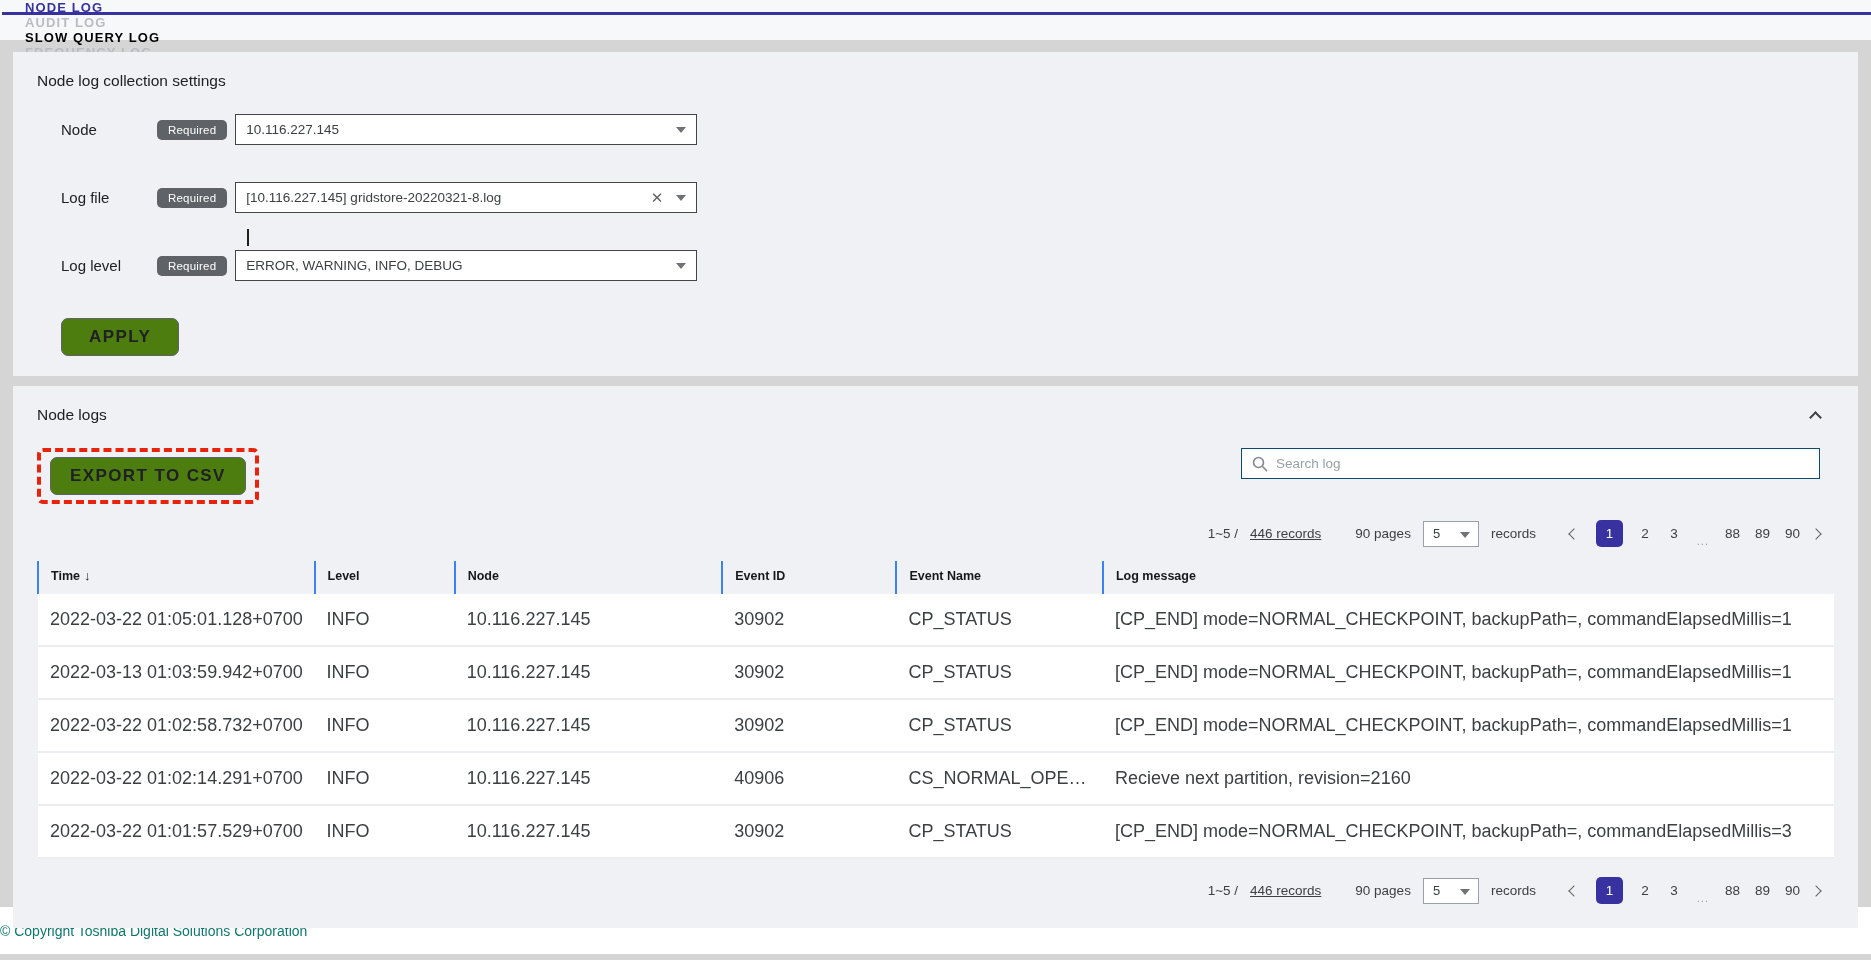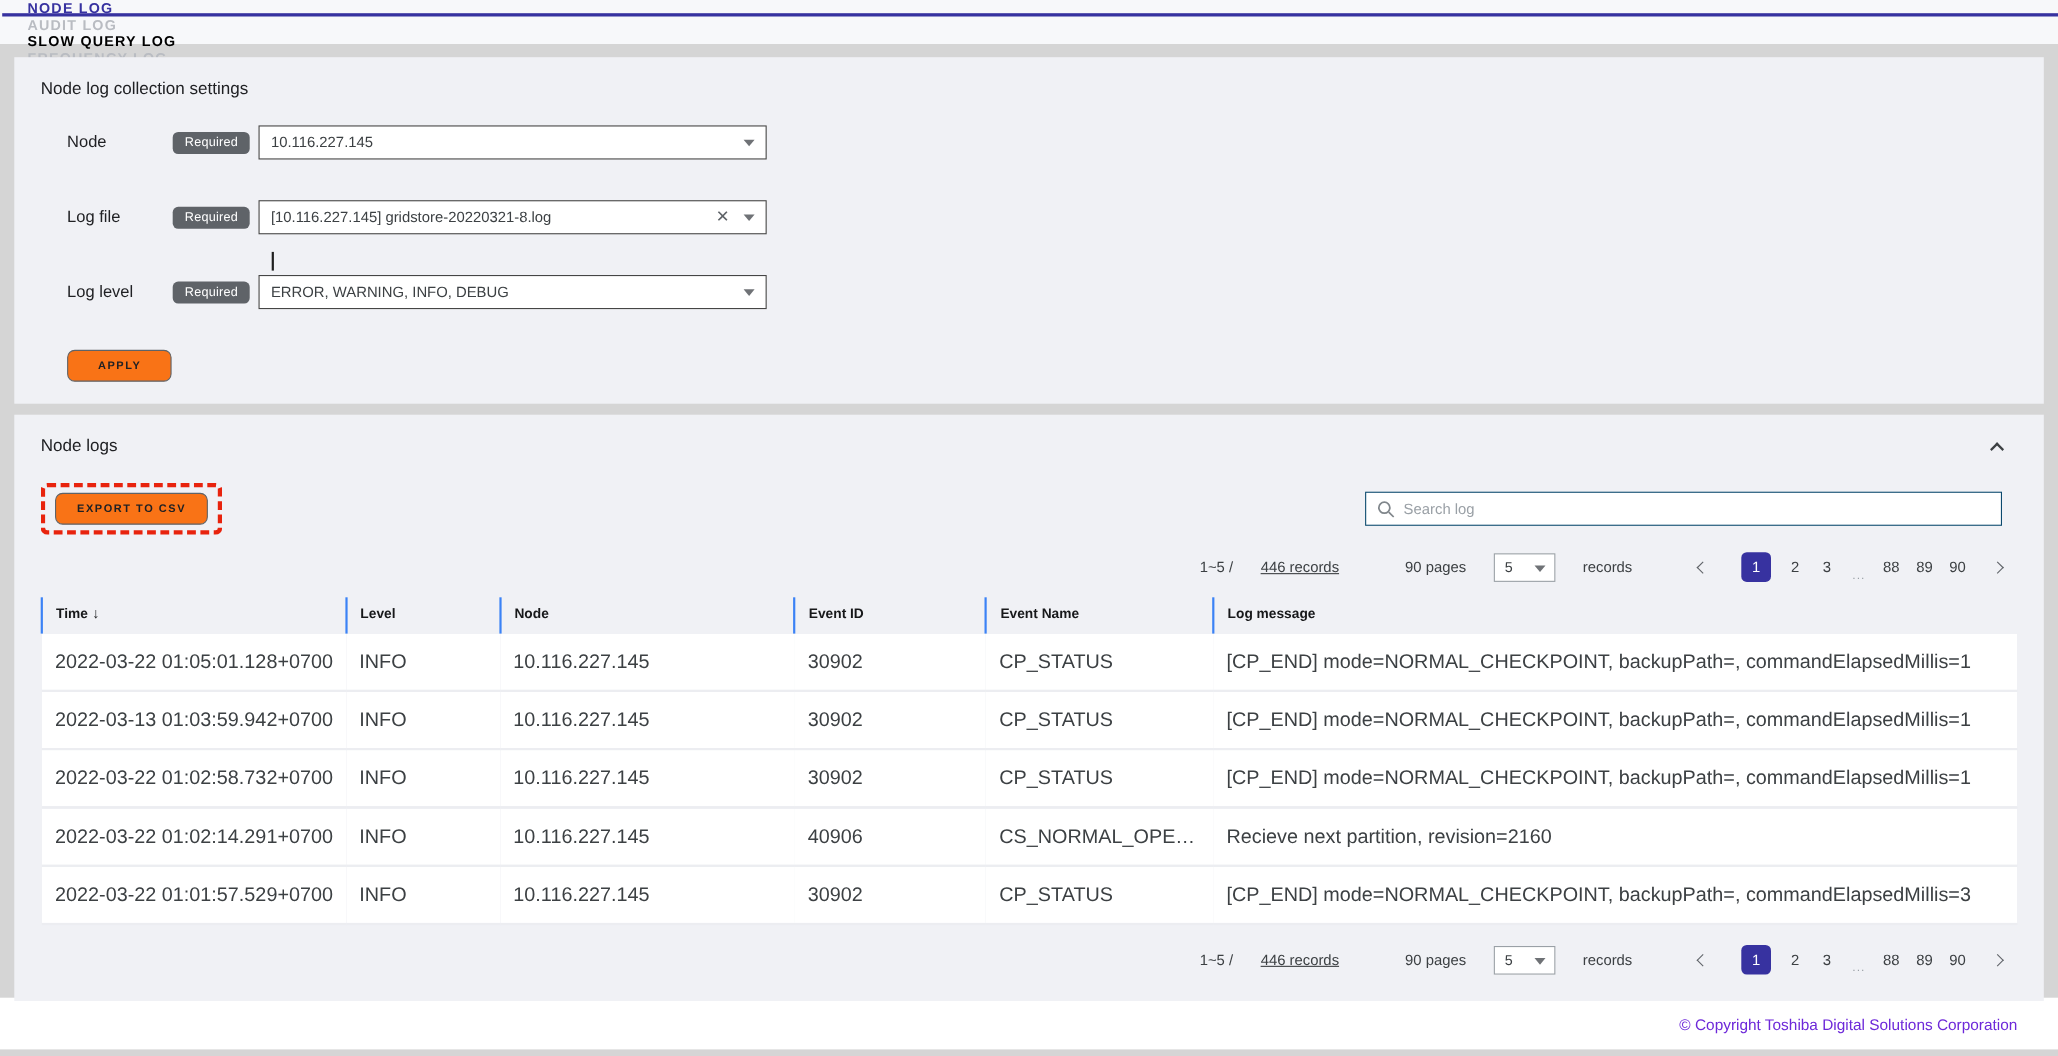--- a/index.html
+++ b/index.html
@@ -24,40 +24,40 @@
   .form-row { display:flex; align-items:center; margin:0 0 37px 24px; height:31px; }
   .form-label { width:96px; font-size:15px; color:#202124; }
   .badge { background:#5f6368; color:#fff; font-size:11.5px; padding:4px 11px; border-radius:5px; letter-spacing:.2px; }
   .sel { position:relative; width:462px; height:31px; margin-left:8px; background:#fff;
          border:1px solid #454545; display:flex; align-items:center; padding:0 52px 0 10px;
          font-size:13.5px; color:#3c4043; cursor:pointer; }
   .caret { position:absolute; right:10px; top:12px; width:0; height:0;
            border-left:5px solid transparent; border-right:5px solid transparent; border-top:6px solid #6f7276; }
   .clear-x { position:absolute; right:33px; top:5px; color:#5f6368; font-size:15px; line-height:20px; cursor:pointer; }
   .cursor-artifact { position:absolute; left:234px; top:177px; width:2px; height:17px; background:#1f1f1f; }
-  .btn { display:inline-block; background:#f97316; border:1px solid #5f6368; border-radius:7px;
-         font-size:10px; font-weight:bold; letter-spacing:1.4px; color:#202124;
+  .btn { display:inline-block; background:#4d7c0f; border:1px solid #5f6368; border-radius:7px;
+         font-size:17px; font-weight:bold; letter-spacing:1.4px; color:#202124;
          padding:8px 27px; cursor:pointer; }
   .apply-wrap { margin-left:24px; margin-top:2px; }
 
   
   .logs-head { display:flex; align-items:center; justify-content:space-between;gap:38px; }
   .chev { display:inline-block; width:9px; height:9px; border-top:2px solid #3c4043; border-left:2px solid #3c4043; }
   .chev.up { transform:rotate(45deg); margin-right:14px; margin-top:4px; cursor:pointer; }
-  .tools-row { display:flex; align-items:center; justify-content:space-between; margin-top:24px; }
+  .tools-row { display:flex; justify-content:space-between; margin-top:24px; }
   .export-highlight { border:4px dashed #e8230d; border-radius:6px; padding:5px 9px; display:inline-block; }
   .export-btn { padding:8px 19px; }
   .search { width:579px; height:31px; background:#fff; border:1px solid #0c4a6e; display:flex;
             align-items:center; padding:0 10px; margin-right:14px; }
   .search input { border:none; outline:none; flex:1; font-size:13.5px; color:#3c4043;
                   font-family:"Liberation Sans","DejaVu Sans",sans-serif; background:transparent; margin-left:8px; }
   .search input::placeholder { color:#9aa0a6; }
 
   
-  .pag { display:flex; align-items:center; justify-content:flex-end; gap:25px;
+  .pag { display:flex; align-items:center; justify-content:flex-end; gap:12px;
          font-size:13.5px; color:#3c4043; margin:16px 14px 4px 0; }
   .pag .link { text-decoration:underline; cursor:pointer; }
   .size-sel { position:relative; width:56px; height:26px; background:#fff; border:1px solid #9aa0a6;
               display:flex; align-items:center; padding-left:9px; font-size:13px; cursor:pointer; }
   .size-sel .caret { top:10px; right:8px; }
   .pages { display:flex; align-items:center; gap:15px; margin-left:6px; }
   .page { min-width:14px; text-align:center; cursor:pointer; }
   .page.active { background:#3732a0; color:#fff; min-width:27px; height:27px; line-height:27px; border-radius:5px; }
   .page.ellipsis { color:#9aa0a6; font-size:11px; letter-spacing:1px; align-self:flex-end; cursor:default; }
   .pchev { width:8px; height:8px; border-color:#5f6368; border-width:1.8px; cursor:pointer; }
@@ -67,22 +67,22 @@
 
   
   table { width:100%; border-collapse:collapse; table-layout:fixed; margin-top:14px; }
   th { border-left:2px solid #3b82f6; font-size:12.5px; font-weight:bold; color:#17181a;
        text-align:left; padding:7px 10px 11px 12px; }
   th .sort { font-size:13px; margin-left:4px; color:#17181a; }
   td { background:#fff; padding:15px 10px 15px 12px; font-size:18px; color:#3c4043;
        border-bottom:2px solid #ecedf1; overflow:hidden; white-space:nowrap; text-overflow:ellipsis; }
 
   
-  .footer { height:47px; background:#fff; display:flex; align-items:center; justify-content:flex-end;
-            padding-right:37px; font-size:14px; color:#6d28d9; }
+  .footer { height:47px; background:#fff; display:flex; align-items:center; 
+            padding-right:37px; font-size:14px; color:#0f766e; }
 </style>
 </head>
 <body>
 
 <div class="tabbar">
   <div class="tab active">NODE LOG</div>
   <div class="tab disabled">AUDIT LOG</div>
   <div class="tab">SLOW QUERY LOG</div>
   <div class="tab disabled">FREQUENCY LOG</div>
 </div>

